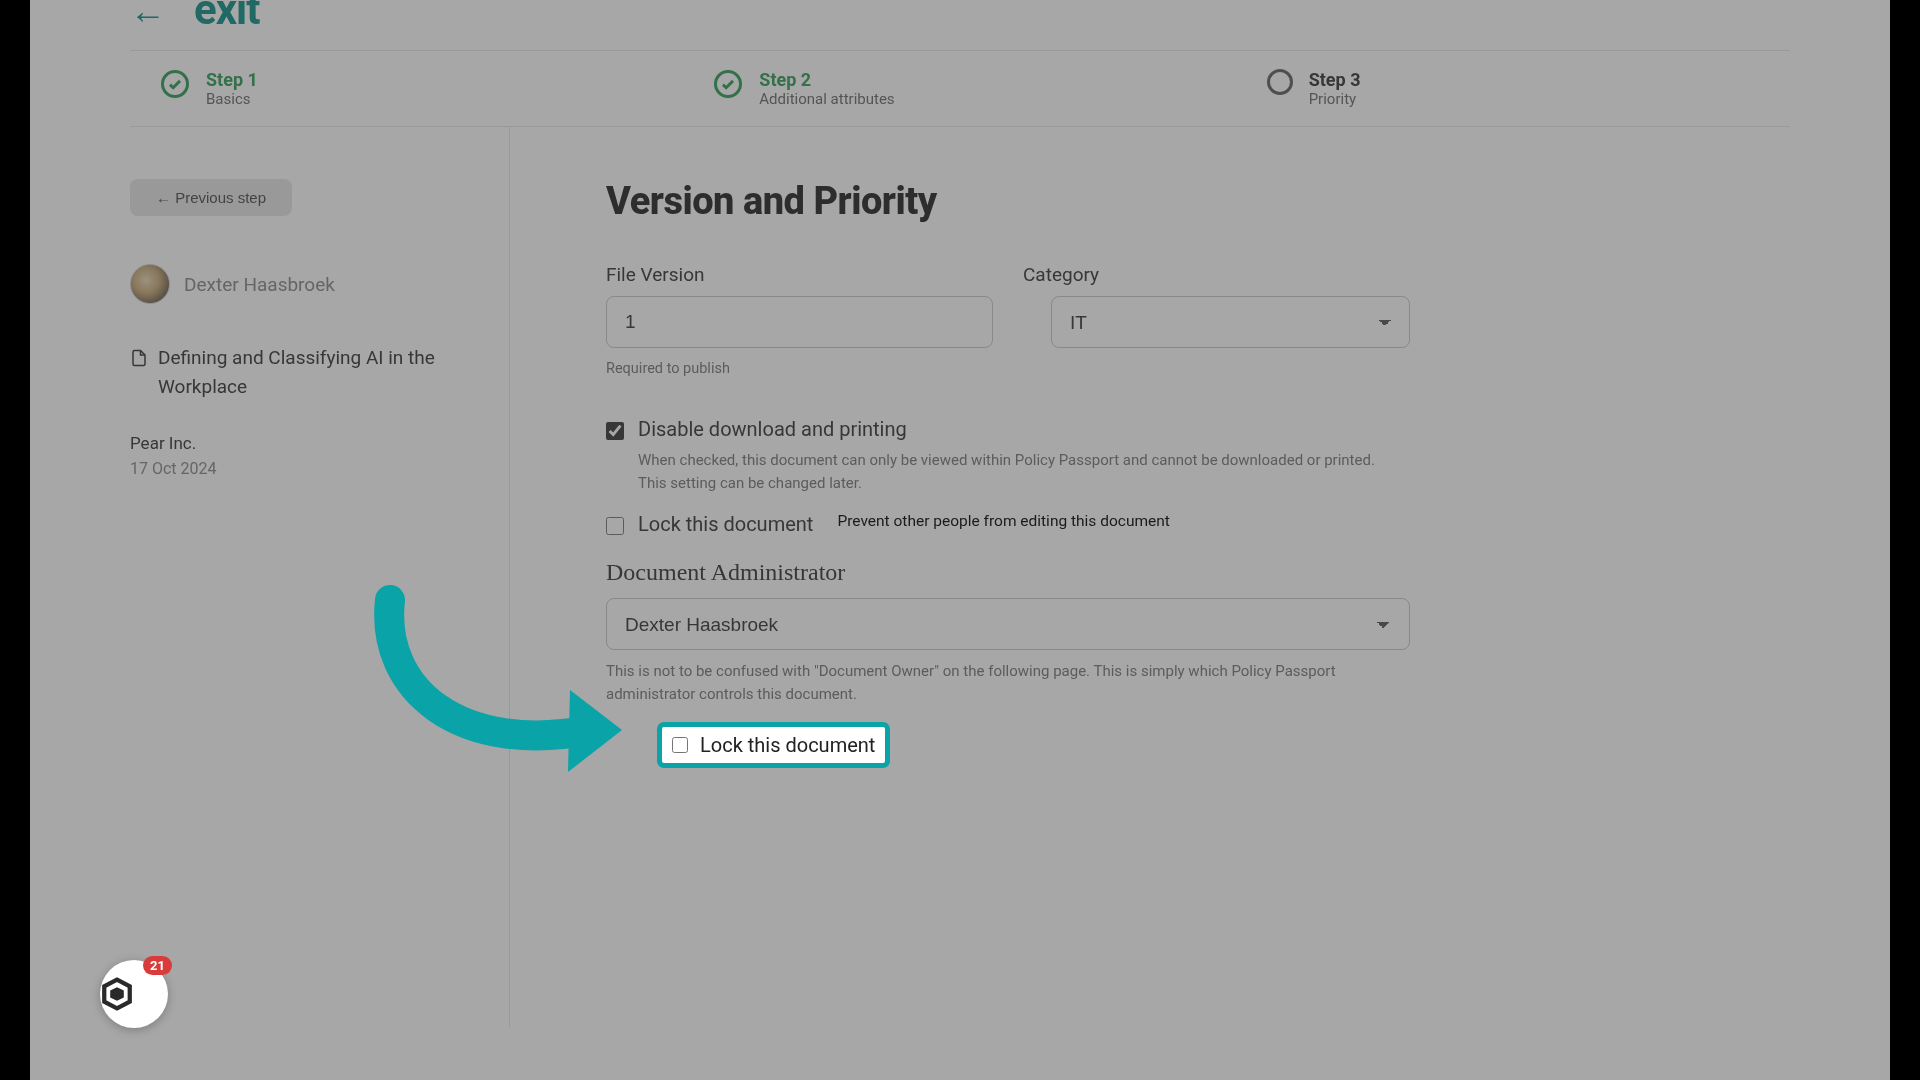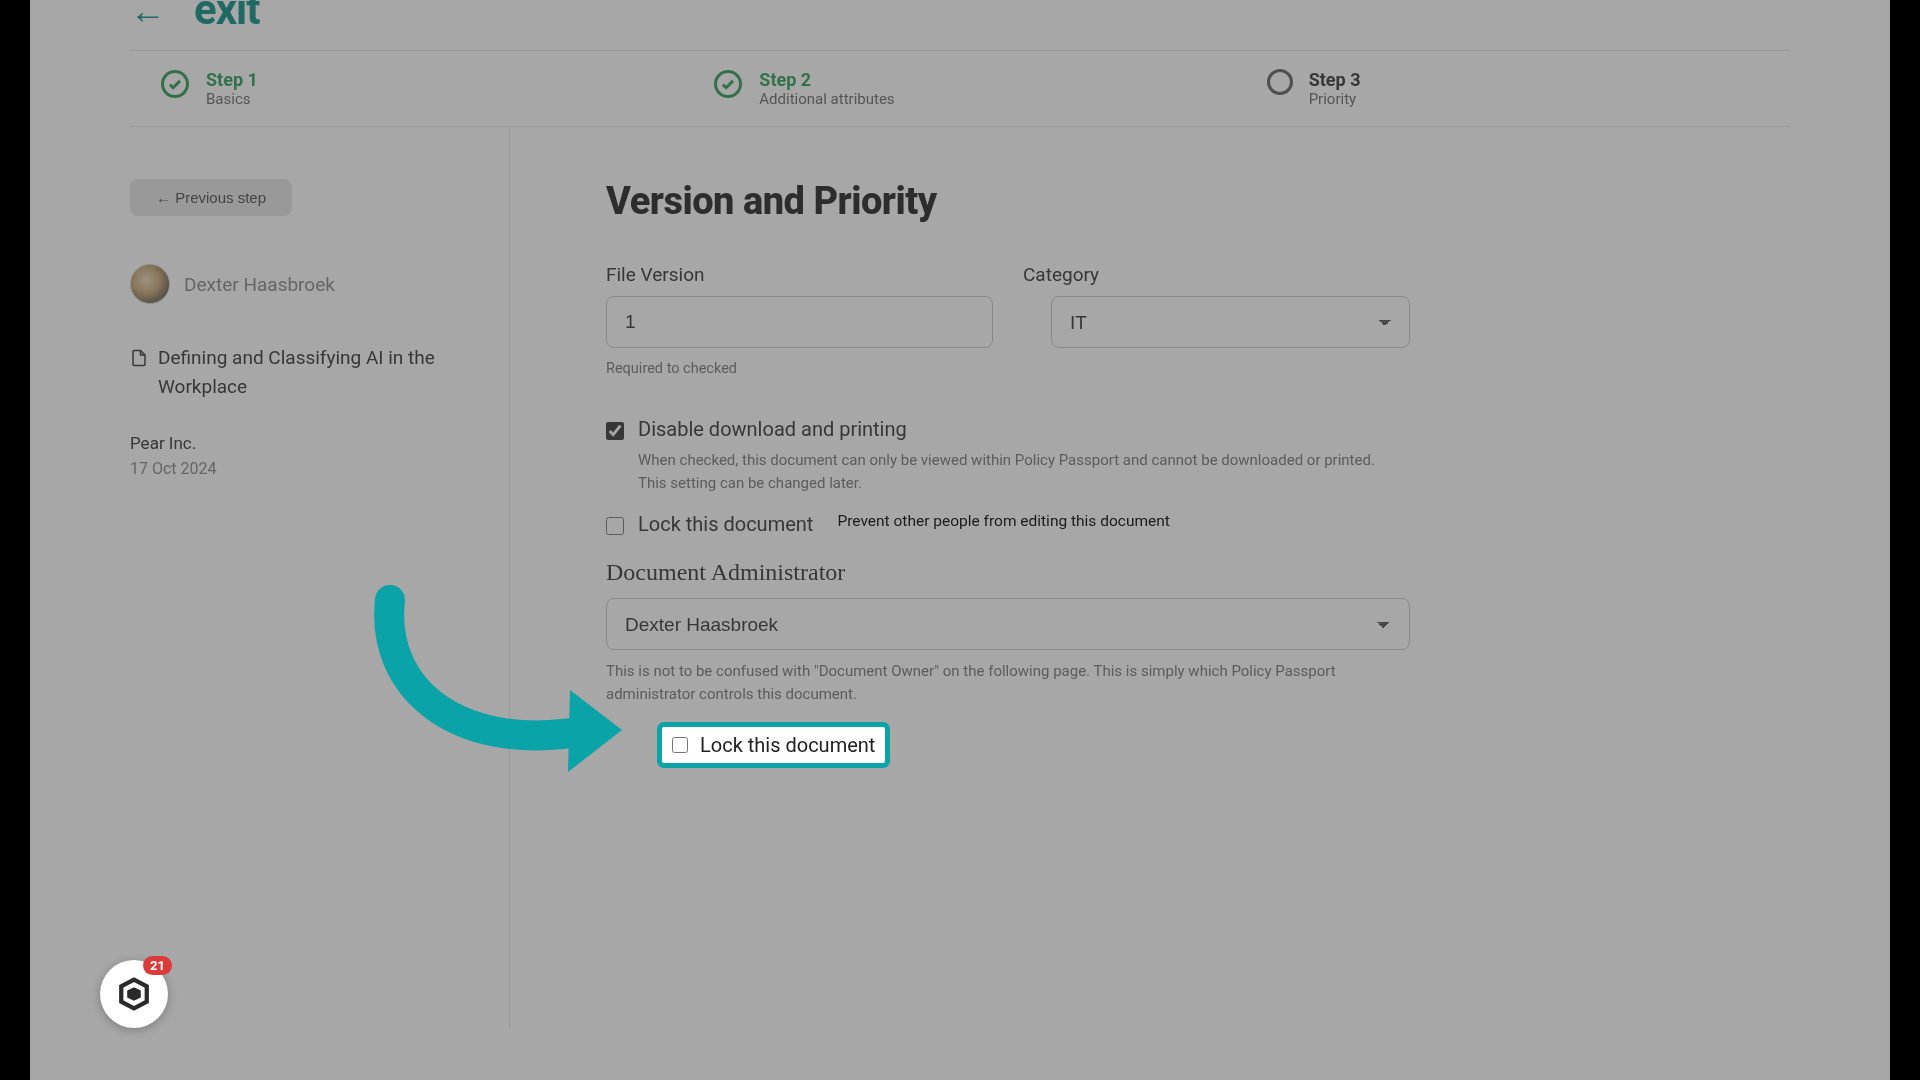--- a/index.html
+++ b/index.html
@@ -122,21 +122,21 @@
   .highlight-box input { width:16px; height:16px; }
   .highlight-box .check-label { font-size:20px; color:#222; }
   .arrow-svg {
     position:absolute;
     z-index: 80;
   }
   .chat-widget {
     position:absolute; left:100px; bottom:52px;
     width:68px; height:68px; border-radius:50%;
     background:#fff; box-shadow:0 2px 10px rgba(0,0,0,0.25);
-    display:flex; align-items:center; justify-content:center;
+    display:flex; align-items:center; justify-content:flex-start;
     z-index:90;
   }
   .chat-badge {
     position:absolute; top:-4px; right:-4px;
     background:#d93a3a; color:#fff; font-size:13px; font-weight:700;
     border-radius:12px; padding:2px 7px;
   }
   .chat-logo {
     width:34px; height:34px;
   }
@@ -208,21 +208,21 @@
       <div class="doc-date">17 Oct 2024</div>
     </aside>
 
     <main class="main">
       <h1 class="h1">Version and Priority</h1>
 
       <div class="form-row">
         <div class="field">
           <label class="label">File Version</label>
           <input class="input" value="1" style="">
-          <div class="helper">Required to checked</div>
+          <div class="helper">Required to publish</div>
         </div>
         <div class="field">
           <label class="label">Category</label>
           <select class="select">
             <option>IT</option>
           </select>
         </div>
       </div>
 
       <div class="check-row">

